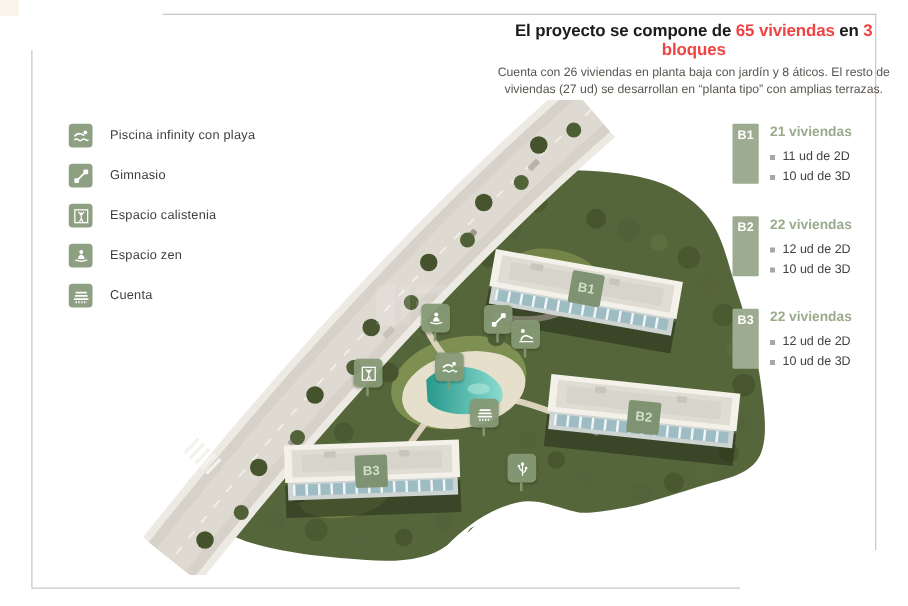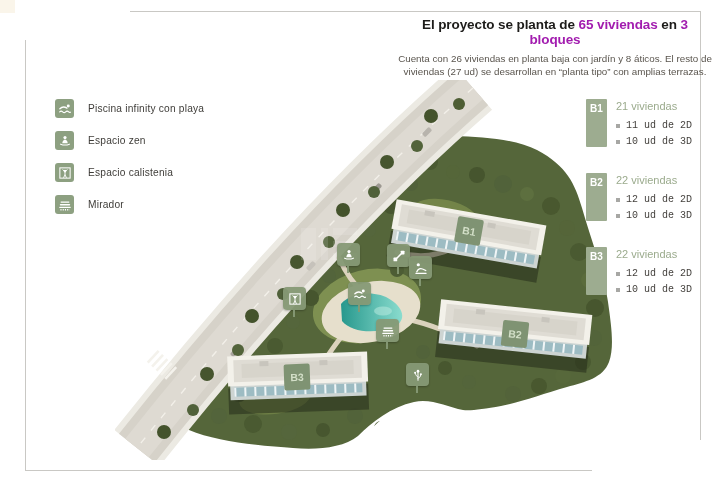--- a/index.html
+++ b/index.html
@@ -6,40 +6,40 @@
   #canvas{
     position:relative;width:726px;height:485px;background:#ffffff;overflow:hidden;
     font-family:"Liberation Sans",sans-serif;-webkit-font-smoothing:antialiased;
   }
   .frame{position:absolute;background:#c9c8c4;}
   #corner-swatch{position:absolute;left:0;top:0;width:15px;height:13px;background:#faf5ea;}
 
   
   #header{position:absolute;left:398px;top:17px;width:314px;text-align:center;}
   #title{font-size:13.5px;font-weight:bold;color:#1d1c1a;letter-spacing:-0.1px;}
-  #title .hl{color:#a21caf;}
+  #title .hl{color:#ef4444;}
   #subtitle{margin-top:6px;font-size:9.8px;line-height:12.5px;color:#5a554e;}
 
   
   #legend{position:absolute;left:55px;top:99px;}
   .legend-row{display:flex;align-items:center;height:19px;margin-bottom:13px;}
   .legend-icon{width:19px;height:19px;border-radius:3px;background:#8da081;
     display:flex;align-items:center;justify-content:center;flex:0 0 19px;}
   .legend-icon svg{width:14px;height:14px;display:block;}
   .legend-label{margin-left:14px;font-size:10.2px;color:#3f3d39;letter-spacing:0.2px;white-space:nowrap;}
 
   
   #blocks-panel{position:absolute;left:586px;top:99px;width:130px;}
   .block{display:flex;margin-bottom:23px;}
   .block-rect{width:21px;height:48px;border-radius:1px;background:#9dac90;
     color:#ffffff;font-size:10px;font-weight:bold;text-align:center;padding-top:4px;
     box-sizing:border-box;flex:0 0 21px;}
   .block-info{margin-left:9px;padding-top:1px;}
-  .block-header{font-size:11px;font-weight:normal;color:#9bab8d;margin-bottom:6px;white-space:nowrap;}
-  .block-item{display:flex;align-items:center;font-size:10px;color:#45423e;line-height:16px;white-space:nowrap;font-family:Liberation Mono, monospace;}
+  .block-header{font-size:11px;font-weight:bold;color:#9bab8d;margin-bottom:6px;white-space:nowrap;}
+  .block-item{display:flex;align-items:center;font-size:10px;color:#45423e;line-height:16px;white-space:nowrap;}
   .bullet-sq{width:4px;height:4px;background:#a7a7a4;margin-right:6px;flex:0 0 4px;}
 
   
   #site-plan{position:absolute;left:115px;top:80px;width:540px;height:380px;}
   #site-plan svg.map{position:absolute;left:0;top:0;}
   .bld-label{position:absolute;width:26px;height:26px;border-radius:2px;background:#7f9373;
     color:#d3dfc8;font-size:10.5px;font-weight:bold;display:flex;align-items:center;
     justify-content:center;z-index:3;}
   .marker{position:absolute;width:23px;height:23px;border-radius:4px;background:rgba(134,153,117,0.95);
     display:flex;align-items:center;justify-content:center;z-index:3;
@@ -95,59 +95,67 @@
 
 <div id="canvas">
 
   <div id="corner-swatch"></div>
   <div class="frame" style="left:130px;top:11px;width:571px;height:1px;"></div>
   <div class="frame" style="left:700px;top:11px;width:1px;height:429px;"></div>
   <div class="frame" style="left:25px;top:40px;width:1px;height:430px;"></div>
   <div class="frame" style="left:25px;top:470px;width:567px;height:1px;"></div>
 
   <div id="header">
-    <div id="title"><span>El proyecto se planta de </span><span class="hl">65 viviendas</span><span> en </span><span class="hl">3 bloques</span></div>
+    <div id="title"><span>El proyecto se compone de </span><span class="hl">65 viviendas</span><span> en </span><span class="hl">3 bloques</span></div>
     <div id="subtitle">
       <span>Cuenta con 26 viviendas en planta baja con jardín y 8 áticos. El resto de</span><br>
       <span>viviendas (27 ud) se desarrollan en “planta tipo” con amplias terrazas.</span>
     </div>
   </div>
 
   <div id="legend">
     <div class="legend-row">
       <span class="legend-icon">
           <svg viewBox="0 0 15 15">
             <use href="#ic-piscina"></use>
           </svg>
         </span>
       <span class="legend-label">Piscina infinity con playa</span>
     </div>
     <div class="legend-row">
       <span class="legend-icon">
           <svg viewBox="0 0 15 15">
+            <use href="#ic-gimnasio"></use>
+          </svg>
+        </span>
+      <span class="legend-label">Gimnasio</span>
+    </div>
+    <div class="legend-row">
+      <span class="legend-icon">
+          <svg viewBox="0 0 15 15">
+            <use href="#ic-calistenia"></use>
+          </svg>
+        </span>
+      <span class="legend-label">Espacio calistenia</span>
+    </div>
+    <div class="legend-row">
+      <span class="legend-icon">
+          <svg viewBox="0 0 15 15">
             <use href="#ic-zen"></use>
           </svg>
         </span>
       <span class="legend-label">Espacio zen</span>
     </div>
     <div class="legend-row">
       <span class="legend-icon">
           <svg viewBox="0 0 15 15">
-            <use href="#ic-calistenia"></use>
-          </svg>
-        </span>
-      <span class="legend-label">Espacio calistenia</span>
-    </div>
-    <div class="legend-row">
-      <span class="legend-icon">
-          <svg viewBox="0 0 15 15">
             <use href="#ic-mirador"></use>
           </svg>
         </span>
-      <span class="legend-label">Mirador</span>
+      <span class="legend-label">Cuenta</span>
     </div>
   </div>
 
   <div id="site-plan">
     <svg class="map" width="540" height="380" viewBox="0 0 540 380">
       <defs>
         <linearGradient id="poolGrad" x1="0" y1="0" x2="1" y2="0">
           <stop offset="0" stop-color="#27988d"></stop>
           <stop offset="1" stop-color="#8adcce"></stop>
         </linearGradient>

